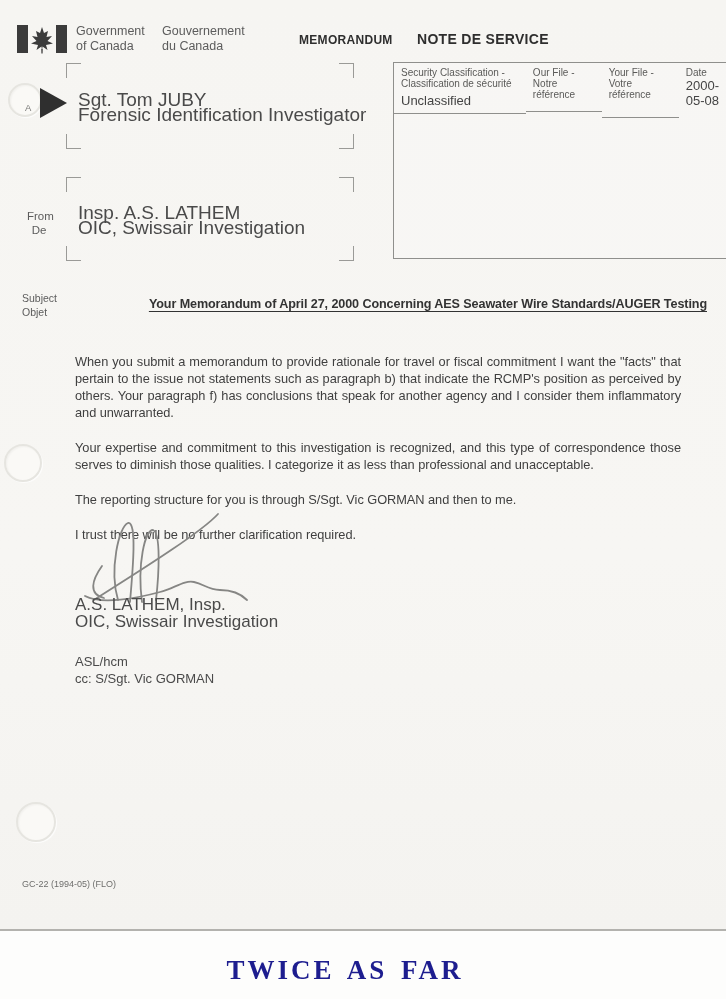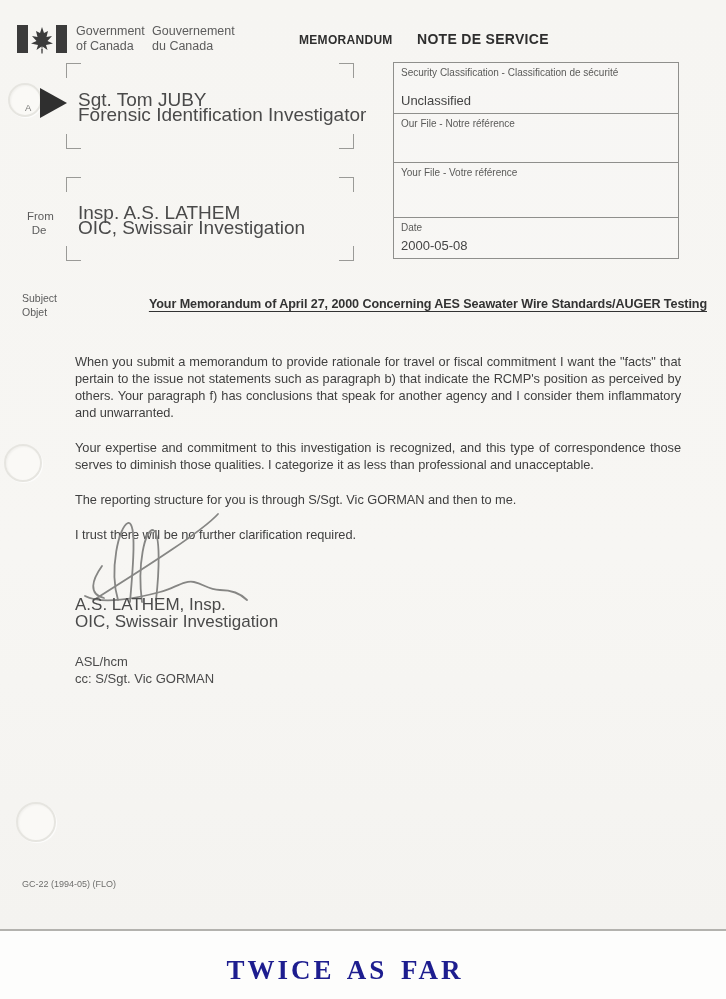--- a/index.html
+++ b/index.html
@@ -27,21 +27,21 @@
     border:2px solid #e6e5e0; background:#faf9f6;
     box-shadow: inset 1px 1px 2px rgba(0,0,0,0.04), 1px 1px 1px rgba(255,255,255,0.8);
   }
   .hole-1 { left:8px;  top:83px;  width:34px; height:34px; }
   .hole-2 { left:4px;  top:444px; width:38px; height:38px; }
   .hole-3 { left:16px; top:802px; width:40px; height:40px; }
 
   
   .flag-logo { position:absolute; left:17px; top:24px; }
   .gov-en { position:absolute; left:76px;  top:24px; font-size:12.5px; line-height:15px; color:#5c5c5c; }
-  .gov-fr { position:absolute; left:152px; top:24px; font-size:12.5px; line-height:15px; color:#5c5c5c; }
+  .gov-fr { position:absolute; left:162px; top:24px; font-size:12.5px; line-height:15px; color:#5c5c5c; }
   .memo-title-en { position:absolute; left:299px; top:33px; font-size:12px; font-weight:bold; color:#2e2e2e; letter-spacing:0.3px; }
   .memo-title-fr { position:absolute; left:417px; top:31px; font-size:14px; font-weight:bold; color:#2e2e2e; letter-spacing:0.3px; }
 
   
   .bracket-box { position:absolute; }
   .bracket { position:absolute; width:15px; height:15px; }
   .bracket.tl { left:0; top:0; border-top:1px solid #9a9a97; border-left:1px solid #9a9a97; }
   .bracket.tr { right:0; top:0; border-top:1px solid #9a9a97; border-right:1px solid #9a9a97; }
   .bracket.bl { left:0; bottom:0; border-bottom:1px solid #9a9a97; border-left:1px solid #9a9a97; }
   .bracket.br { right:0; bottom:0; border-bottom:1px solid #9a9a97; border-right:1px solid #9a9a97; }
@@ -55,22 +55,22 @@
     border-top:15px solid transparent;
     border-bottom:15px solid transparent;
   }
   .addr-text { position:absolute; font-size:19px; line-height:15px; color:#4a4a4a; }
   .to-text   { left:78px; top:92px;  }
   .from-text { left:78px; top:205px; }
   .from-label { position:absolute; left:27px; top:209px; font-size:11.5px; line-height:14px; color:#5c5c5c; text-align:center; width:24px; }
 
   
   .info-box {
-    position:absolute; left:393px; top:62px; width:286px; height:197px;
-    border:1px solid #8f8f8c; display:flex; flex-direction:column;
+    position:absolute; left:393px; top:62px; width:334px; height:197px;
+    border:1px solid #8f8f8c; display:flex; 
     background:rgba(255,255,255,0.15);
   }
   .info-row { position:relative; border-bottom:1px solid #8f8f8c; padding:4px 7px; display:flex; flex-direction:column; justify-content:space-between; }
   .info-row:last-child { border-bottom:none; }
   .row-security { height:51px; }
   .row-ourfile  { height:49px; }
   .row-yourfile { height:55px; }
   .row-date     { height:42px; flex:1; }
   .info-label { font-size:10px; color:#5a5a58; }
   .info-value { font-size:13px; color:#444; padding-bottom:1px; }

